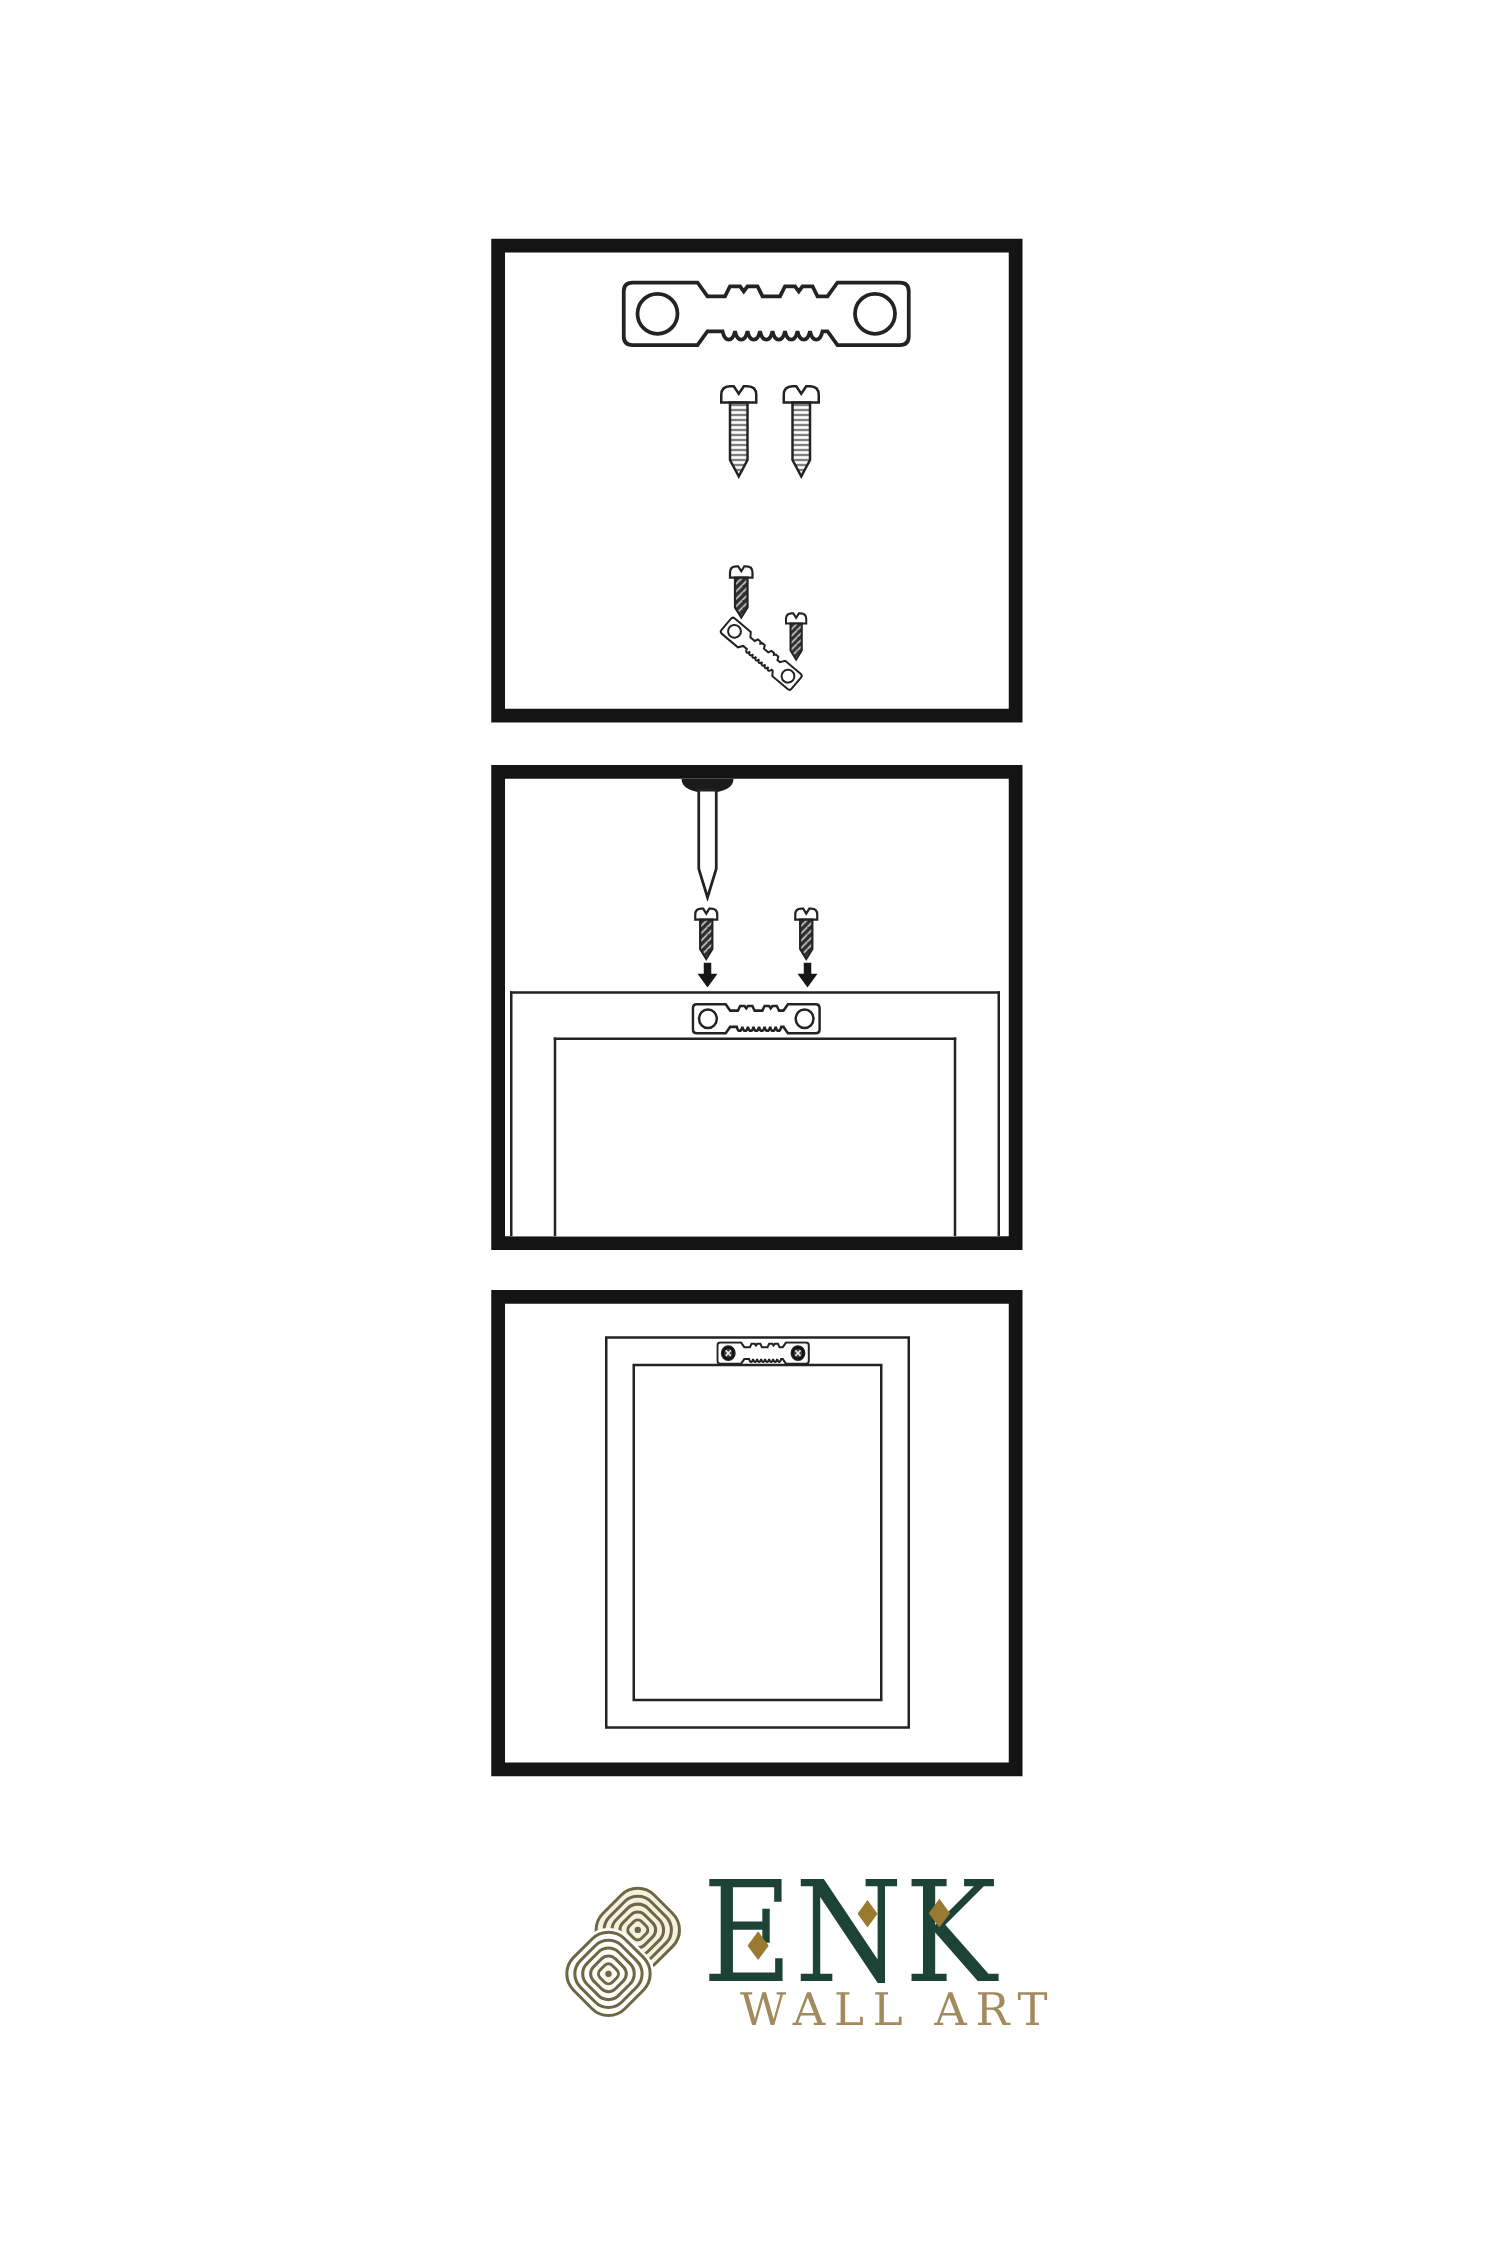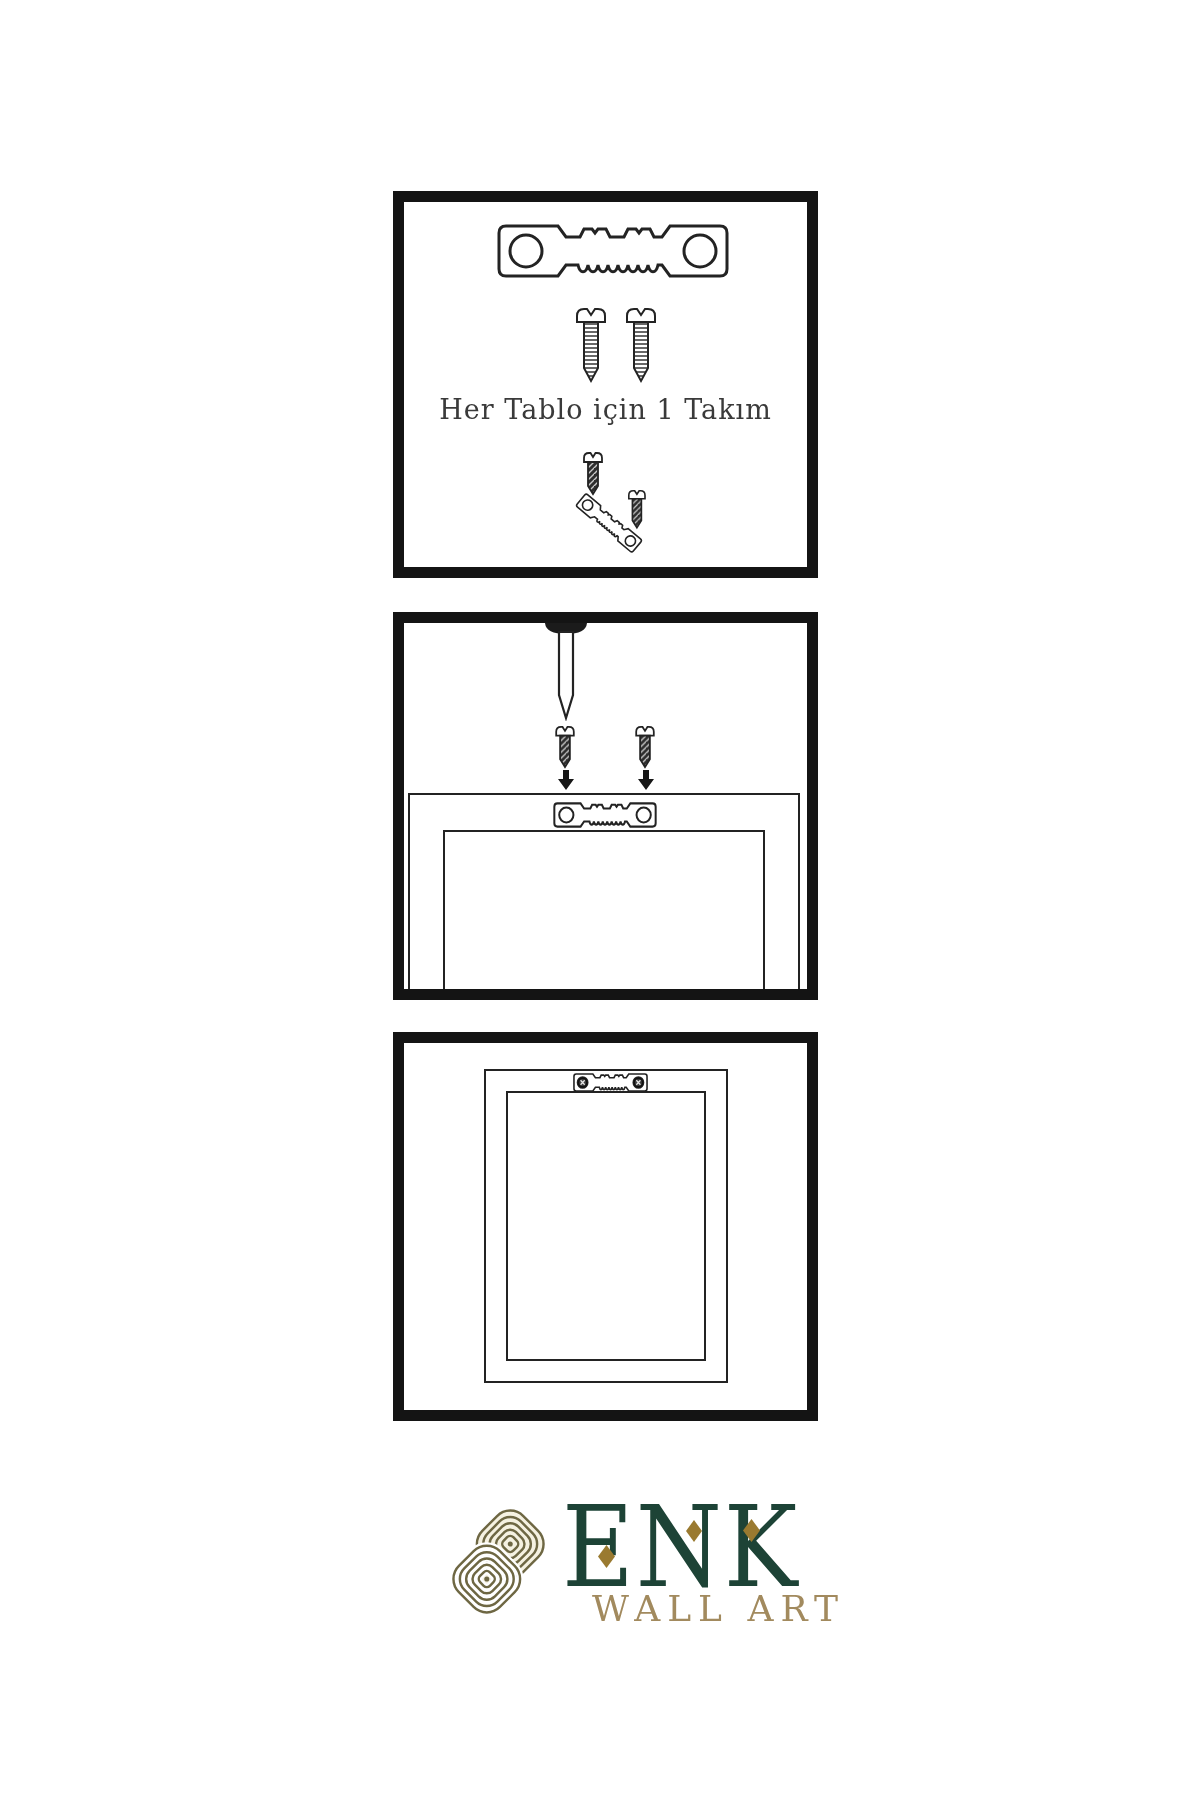--- a/index.html
+++ b/index.html
@@ -90,21 +90,20 @@
       <use href="#hangerG"></use>
     </svg>
 
   <svg class="abs" style="left:170px;top:104px" width="34" height="78" viewBox="0 0 34 78">
       <use href="#screwLightG"></use>
     </svg>
   <svg class="abs" style="left:220px;top:104px" width="34" height="78" viewBox="0 0 34 78">
       <use href="#screwLightG"></use>
     </svg>
 
-  <div class="caption">Her Tablo için 1 Takım</div>
 
   <svg class="abs" style="left:166px;top:246px" width="92" height="108" viewBox="0 0 92 108">
     <use href="#screwDarkG" transform="translate(12,2)"></use>
     <g transform="translate(16,44) rotate(40)" stroke-width="5">
       <use href="#hangerG" transform="scale(0.321)"></use>
     </g>
     <use href="#screwDarkG" transform="translate(57,40) scale(0.9)"></use>
   </svg>
 </div>
 

